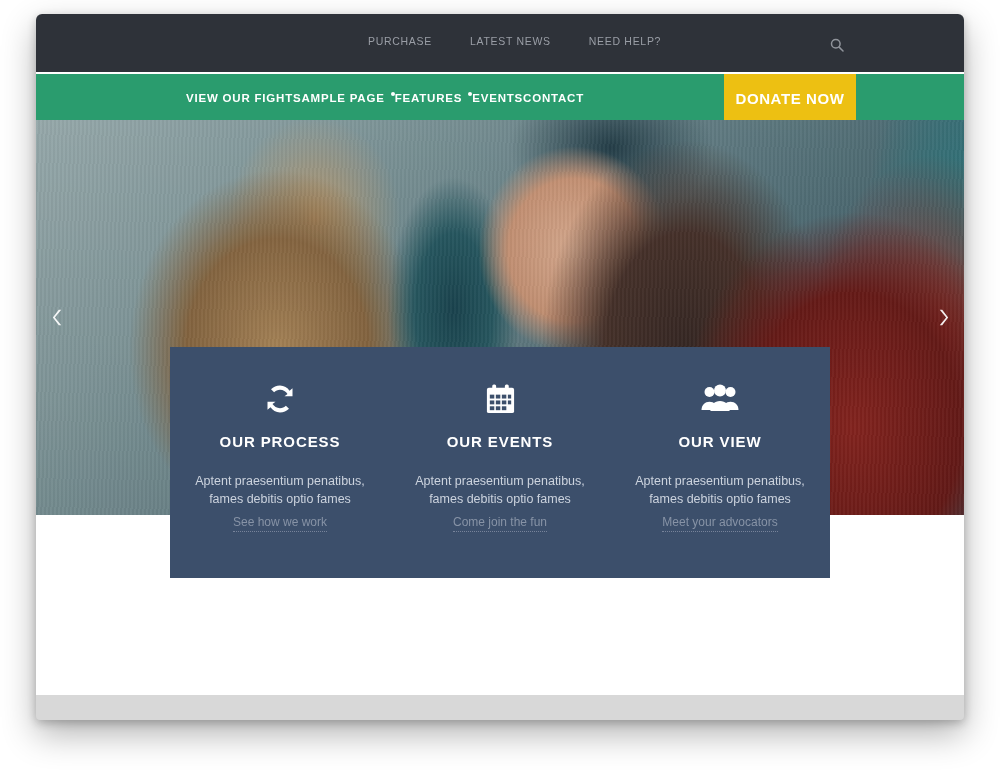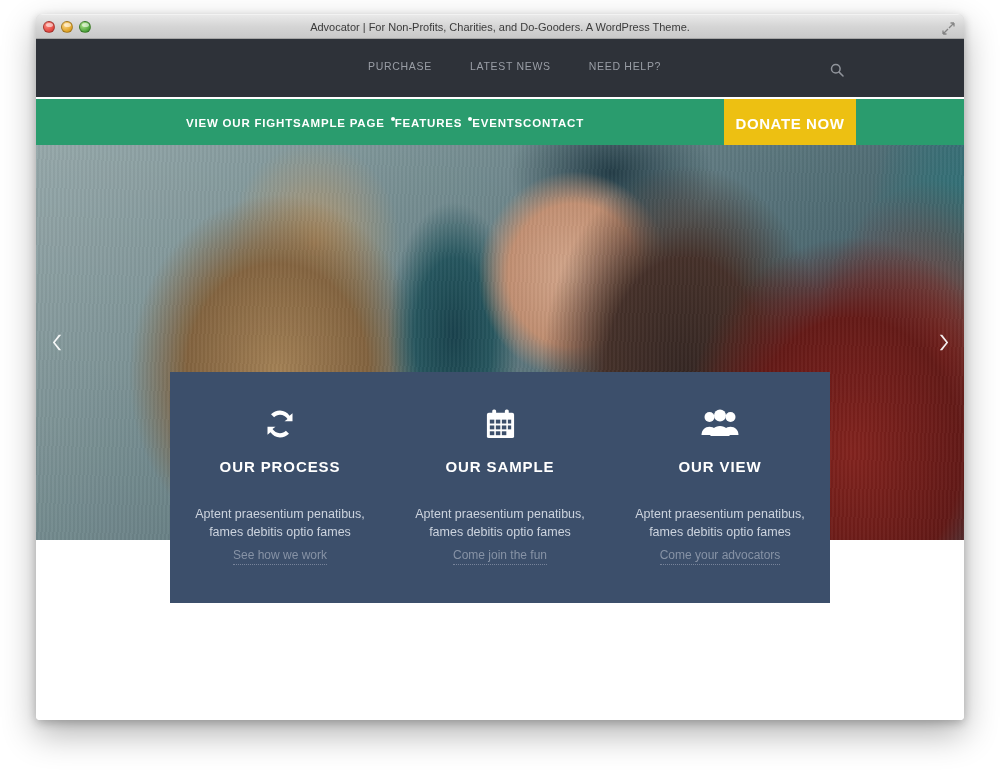--- a/index.html
+++ b/index.html
@@ -271,21 +271,21 @@
     margin-bottom: 14px;
     display: flex;
     align-items: center;
     justify-content: center;
     color: #ffffff;
   }
   .feature-title {
     font-size: 15px;
     font-weight: 700;
     letter-spacing: 0.9px;
-    margin-bottom: 30px;
+    margin-bottom: 22px;
     color: #ffffff;
   }
   .feature-desc {
     font-size: 12.5px;
     line-height: 1.45;
     color: #ccd3de;
     margin-bottom: 4px;
   }
   .feature-link {
     display: inline-block;
@@ -304,34 +304,20 @@
     background: #ffffff;
   }
 </style>
 </head>
 <body>
 
 <div class="desktop">
 
   <div class="browser-window">
 
-    <div class="titlebar">
-      <div class="traffic-lights">
-        <div class="tl red"></div>
-        <div class="tl yellow"></div>
-        <div class="tl green"></div>
-      </div>
-      <div class="window-title">Advocator | For Non-Profits, Charities, and Do-Gooders. A WordPress Theme.</div>
-      <div class="resize-icon">
-        <svg viewBox="0 0 13 13" width="13" height="13" fill="none" stroke="#444" stroke-width="1.3">
-          <path d="M12 1 L7 6 M12 1 L12 4.5 M12 1 L8.5 1"></path>
-          <path d="M1 12 L6 7 M1 12 L1 8.5 M1 12 L4.5 12"></path>
-        </svg>
-      </div>
-    </div>
 
     <div class="viewport">
 
       <div class="site-header">
         <div class="top-nav">
           <a href="#">PURCHASE</a>
           <a href="#">LATEST NEWS</a>
           <a href="#">NEED HELP?</a>
         </div>
         <div class="search-btn">
@@ -397,38 +383,38 @@
                 <rect x="6" y="18" width="4.6" height="4"></rect>
                 <rect x="12.2" y="18" width="4.6" height="4"></rect>
                 <rect x="18.4" y="18" width="4.6" height="4"></rect>
                 <rect x="24.6" y="18" width="3.4" height="4"></rect>
                 <rect x="6" y="24" width="4.6" height="4"></rect>
                 <rect x="12.2" y="24" width="4.6" height="4"></rect>
                 <rect x="18.4" y="24" width="4.6" height="4"></rect>
               </g>
             </svg>
           </div>
-          <div class="feature-title">OUR SAMPLE</div>
+          <div class="feature-title">OUR EVENTS</div>
           <div class="feature-desc">Aptent praesentium penatibus, fames debitis optio fames</div>
           <a href="#" class="feature-link">Come join the fun</a>
         </div>
 
         <div class="feature-col">
           <div class="feature-icon">
             <svg viewBox="0 0 38 30" width="38" height="30" fill="#ffffff">
               <circle cx="8.5" cy="8" r="5"></circle>
               <path d="M0.5 26c0-5.0 3.6-8.2 8.0-8.2s8.0 3.2 8.0 8.2z"></path>
               <circle cx="29.5" cy="8" r="5"></circle>
               <path d="M21.5 26c0-5.0 3.6-8.2 8.0-8.2s8.0 3.2 8.0 8.2z"></path>
               <circle cx="19" cy="6.5" r="6"></circle>
               <path d="M9.4 27c0-6.0 4.3-9.9 9.6-9.9s9.6 3.9 9.6 9.9z"></path>
             </svg>
           </div>
           <div class="feature-title">OUR VIEW</div>
           <div class="feature-desc">Aptent praesentium penatibus, fames debitis optio fames</div>
-          <a href="#" class="feature-link">Come your advocators</a>
+          <a href="#" class="feature-link">Meet your advocators</a>
         </div>
 
       </div>
 
     </div>
   </div>
 </div>
 
 </body></html>

